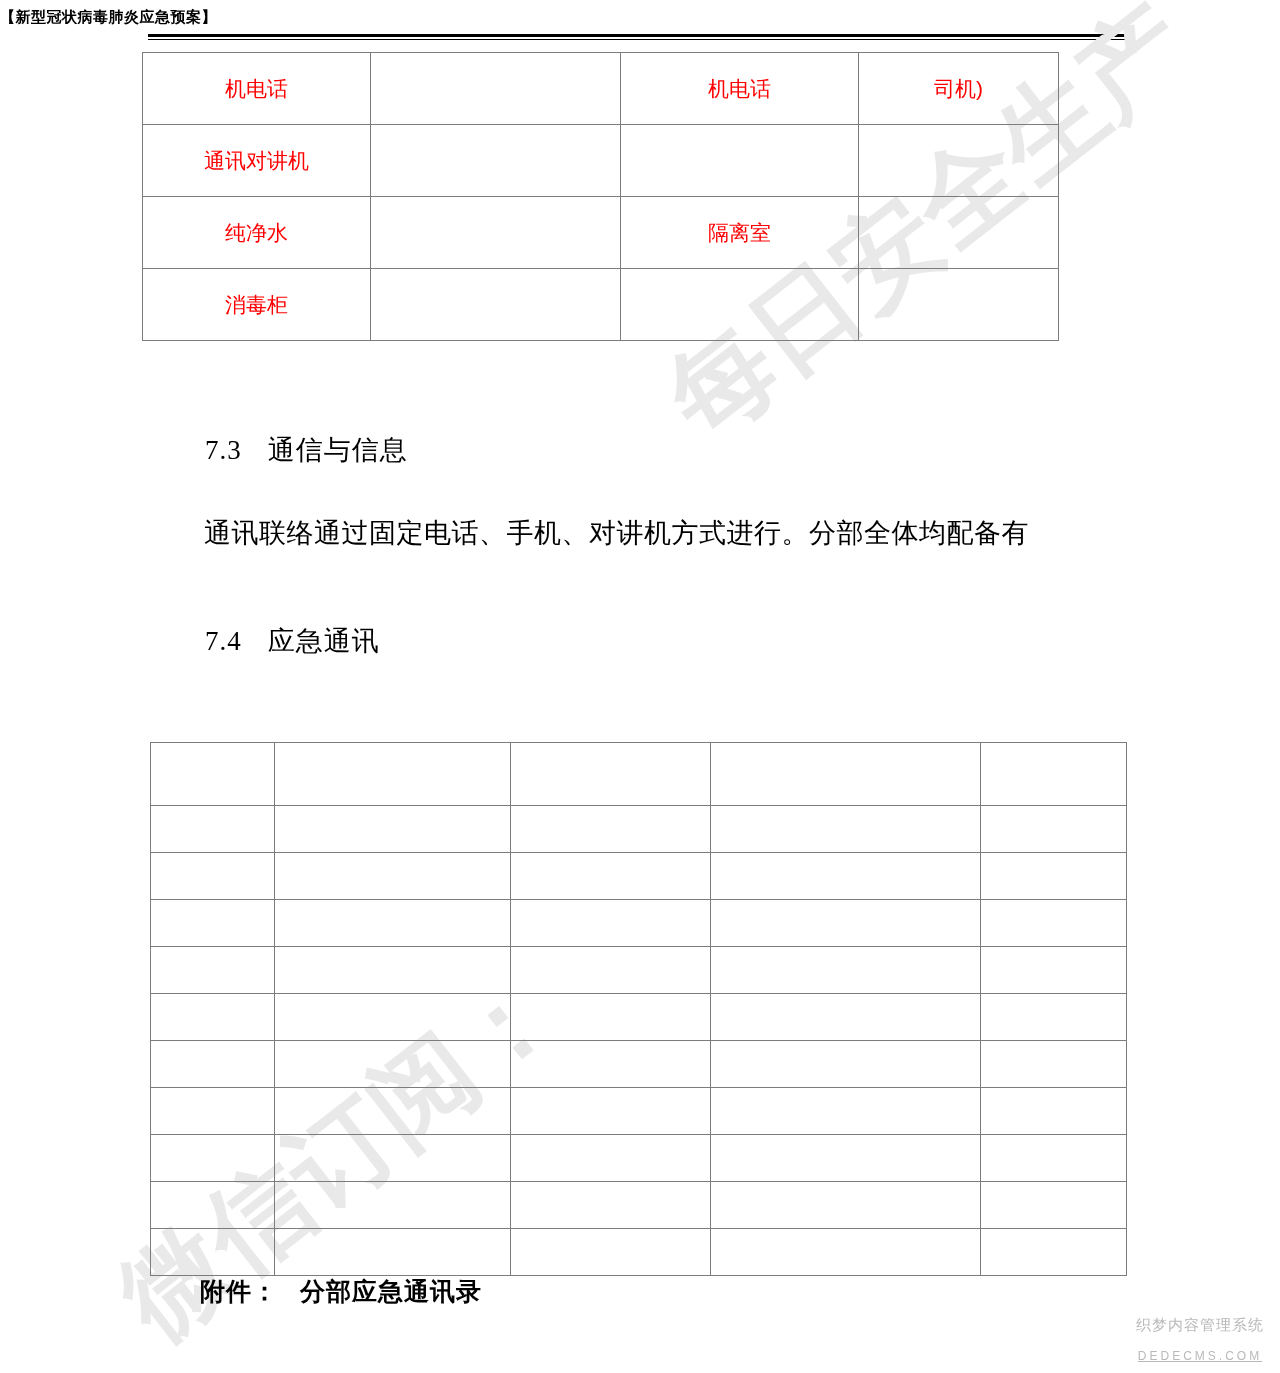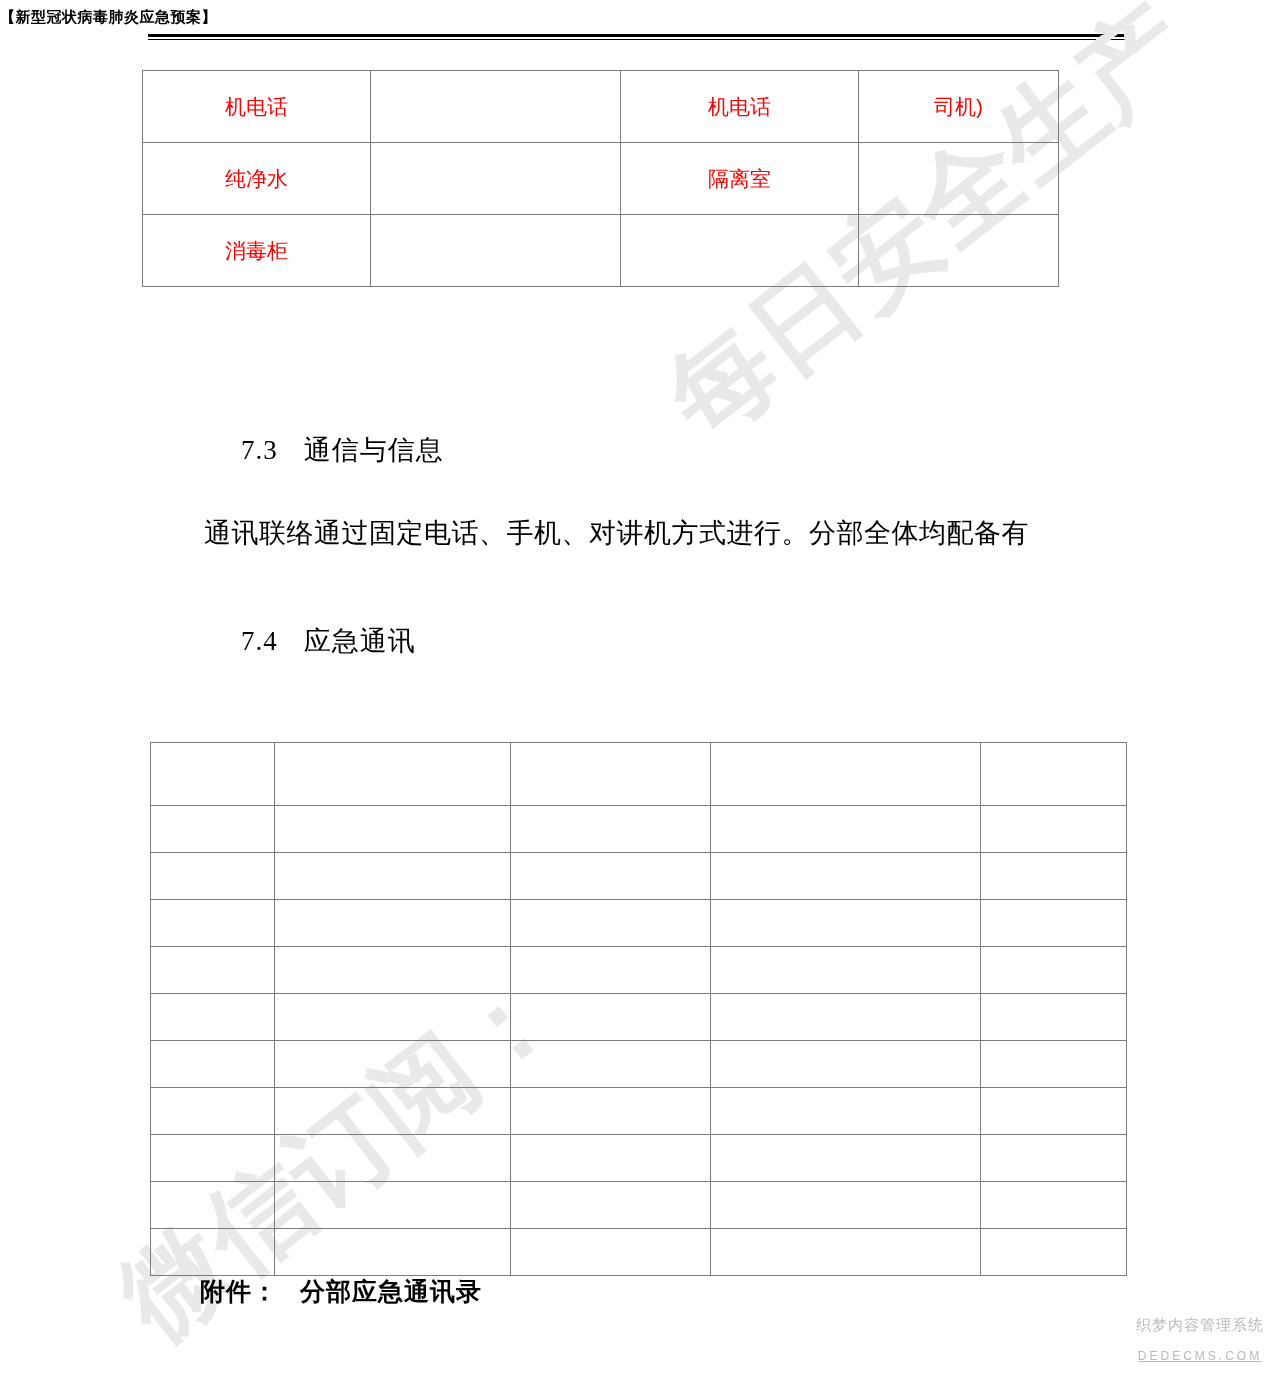--- a/index.html
+++ b/index.html
@@ -84,21 +84,21 @@
     vertical-align: middle;
     font-family: "Liberation Sans", sans-serif;
     font-size: 21px;
     color: #ff0000;
     padding: 0;
   }
 
   
   #table-top {
     left: 142px;
-    top: 70px;
+    top: 52px;
     width: 916px;
   }
   #table-top td {
     height: 71px;
   }
 
   
   #table-bottom {
     left: 150px;
     top: 742px;
@@ -116,21 +116,20 @@
   
   .section-heading {
     position: absolute;
     font-size: 27px;
     font-family: "Liberation Serif", "DejaVu Serif", serif;
     letter-spacing: 1px;
     white-space: nowrap;
   }
   .section-heading .num {
     font-family: "Liberation Serif", "DejaVu Serif", serif;
-    margin-left: 36px;
   }
   .section-heading .gap {
     display: inline-block;
     width: 26px;
   }
   .para {
     position: absolute;
     font-size: 27px;
     line-height: 70px;
     letter-spacing: 0.5px;
@@ -193,20 +192,26 @@
     <col style="width:250px">
     <col style="width:238px">
     <col style="width:200px">
   </colgroup>
   <tbody>
     <tr>
       <td>机电话</td>
       <td></td>
       <td>机电话</td>
       <td>司机)</td>
+    </tr>
+    <tr>
+      <td>通讯对讲机</td>
+      <td></td>
+      <td></td>
+      <td></td>
     </tr>
     <tr>
       <td>纯净水</td>
       <td></td>
       <td>隔离室</td>
       <td></td>
     </tr>
     <tr>
       <td>消毒柜</td>
       <td></td>

